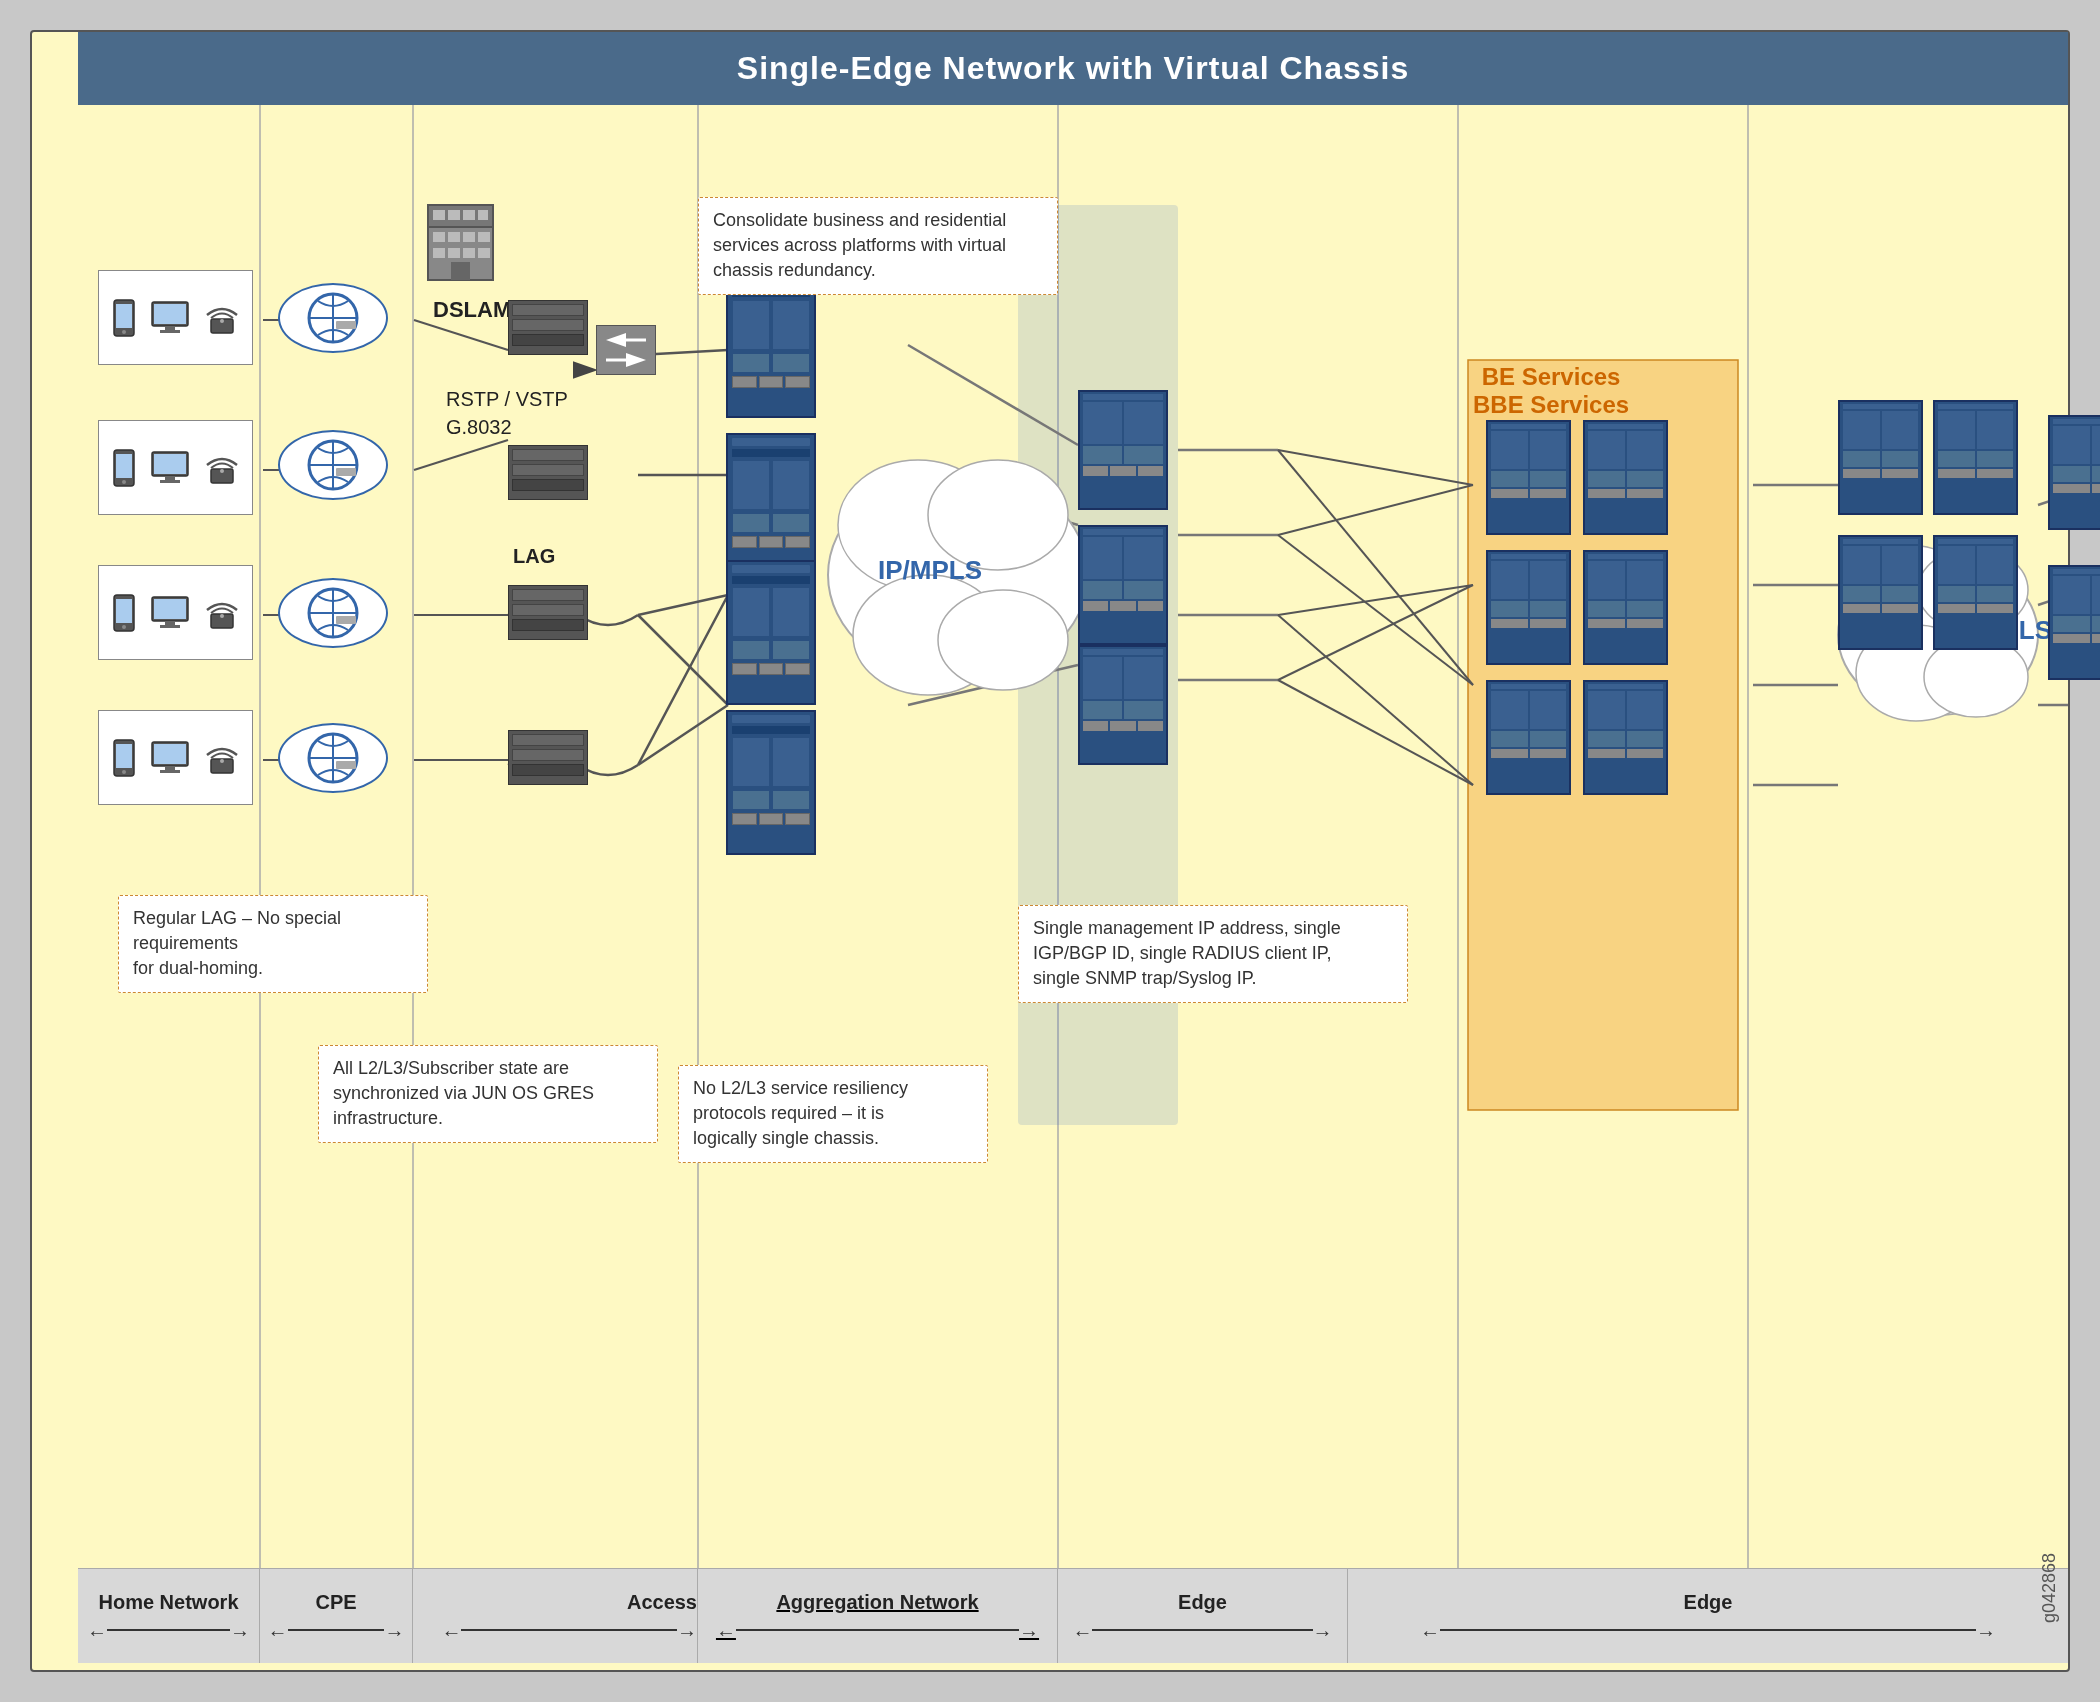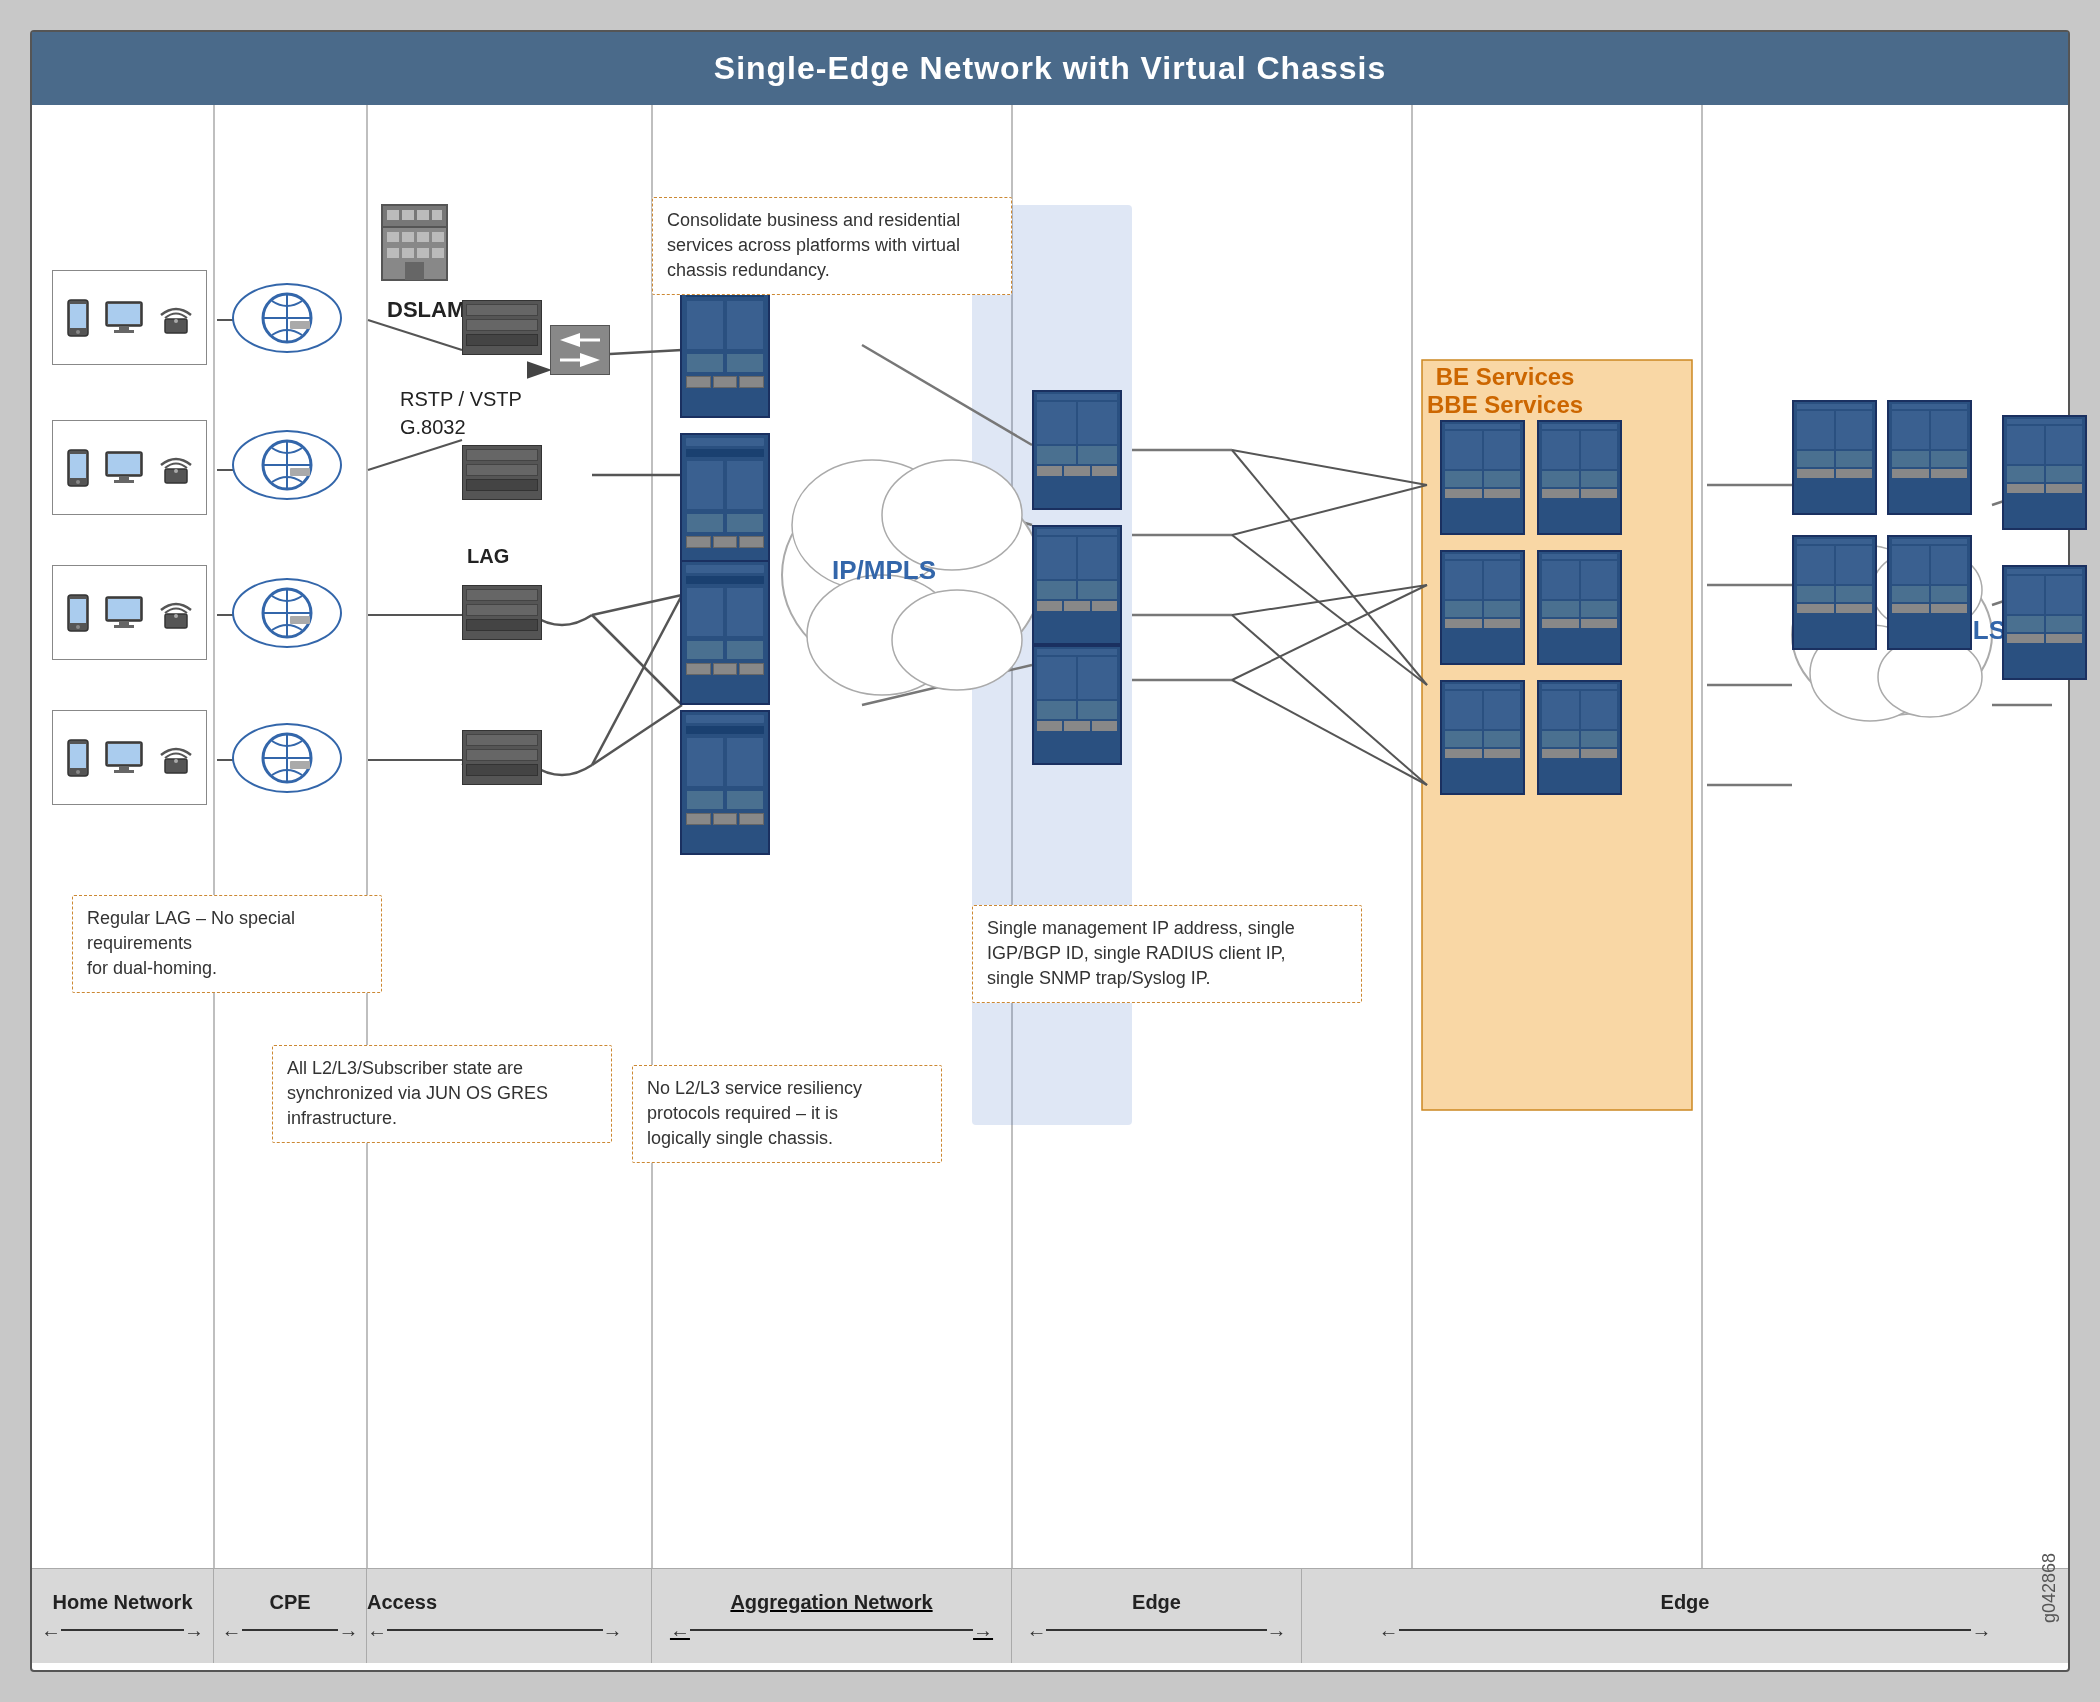--- a/index.html
+++ b/index.html
@@ -11,23 +11,24 @@
       overflow: hidden;
       position: relative;
     }
 
     .main-container {
       position: absolute;
       top: 30px;
       left: 30px;
       right: 30px;
       bottom: 30px;
-      background: #ffffff;
+      background: #fef9c3;
       border: 2px solid #555;
       border-radius: 4px;
+      padding-left: 46px;
     }
 
     .title-bar {
       background: #4a6a8a;
       color: white;
       text-align: center;
       font-size: 32px;
       font-weight: bold;
       padding: 18px 20px;
       letter-spacing: 1px;
@@ -755,21 +756,21 @@
 
       <div style="width:153px; display:flex; flex-direction:column; align-items:center; justify-content:center; border-right:1px solid #aaa;">
         <span style="font-size:20px; font-weight:bold; color:#222;">CPE</span>
         <div style="display:flex; align-items:center; width:90%; margin-top:5px;">
           <span style="font-size:20px; color:#333;">←</span>
           <div style="flex:1; height:2px; background:#333;"></div>
           <span style="font-size:20px; color:#333;">→</span>
         </div>
       </div>
 
-      <div style="width:285px; display:flex; flex-direction:column; align-items:flex-start; justify-content:center; border-right:1px solid #aaa;">
+      <div style="width:285px; display:flex; flex-direction:column; align-items:flex-end; justify-content:center; border-right:1px solid #aaa;">
         <span style="font-size:20px; font-weight:bold; color:#222;">Access</span>
         <div style="display:flex; align-items:center; width:90%; margin-top:5px;">
           <span style="font-size:20px; color:#333;">←</span>
           <div style="flex:1; height:2px; background:#333;"></div>
           <span style="font-size:20px; color:#333;">→</span>
         </div>
       </div>
 
       <div style="width:360px; display:flex; flex-direction:column; align-items:center; justify-content:center; border-right:1px solid #aaa;text-decoration:underline;">
         <span style="font-size:20px; font-weight:bold; color:#222;">Aggregation Network</span>

